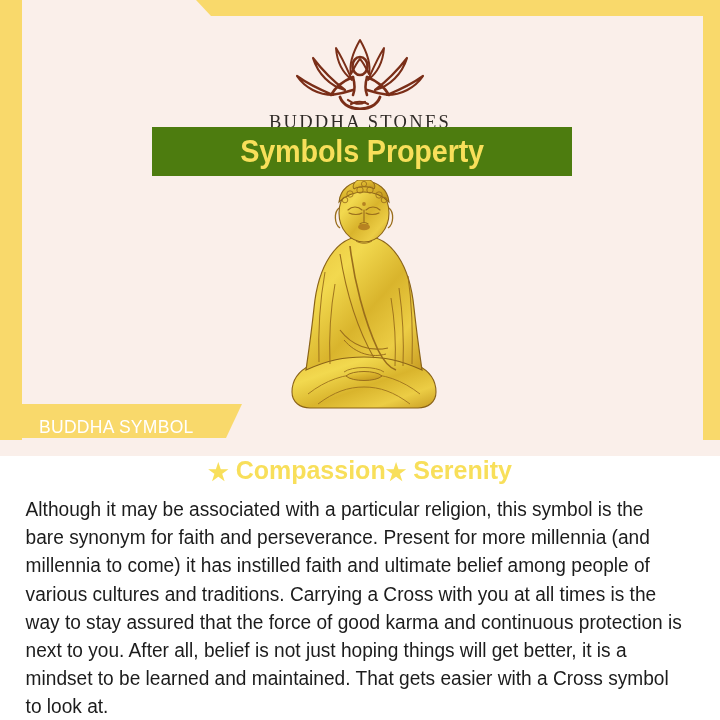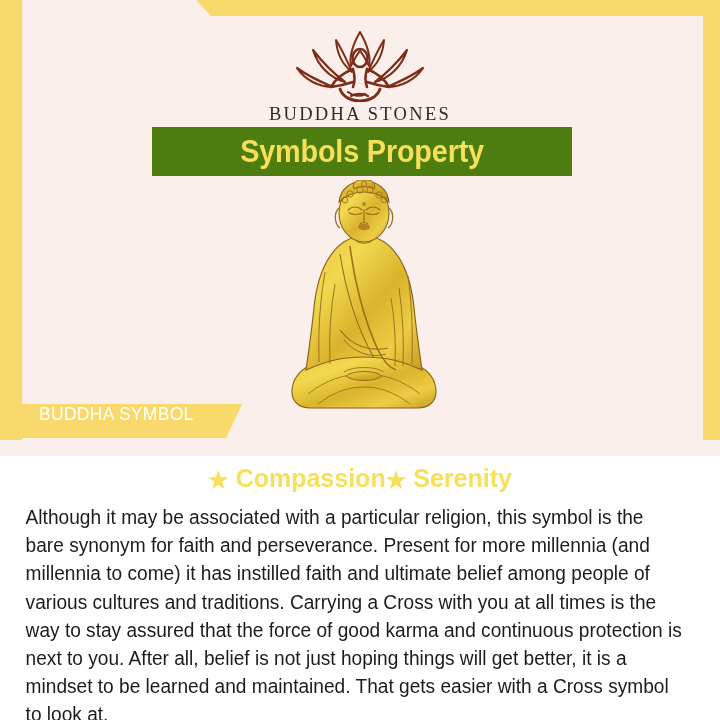--- a/index.html
+++ b/index.html
@@ -61,21 +61,21 @@
     top: 0;
     width: 17px;
     height: 440px;
     background: #f9d96b;
   }
 
   
   .logo-wrap {
     position: absolute;
     left: 0;
-    top: 24px;
+    top: 32px;
     width: 720px;
     text-align: center;
   }
   .logo-mark {
     display: block;
     margin: 0 auto;
   }
   .logo-word {
     margin-top: 2px;
     font-family: "Liberation Serif", serif;
@@ -119,21 +119,21 @@
   
   .symbol-banner {
     position: absolute;
     left: 18px;
     top: 404px;
     width: 224px;
     height: 34px;
     background: #f9d96b;
     clip-path: polygon(0 0, 224px 0, 208px 34px, 0 34px);
     display: flex;
-    align-items: flex-start;
+    align-items: flex-end;
   }
   .symbol-banner .banner-text {
     margin-left: 21px;
     color: #ffffff;
     font-size: 17.5px;
     font-weight: 400;
     letter-spacing: 0.3px;
     white-space: nowrap;
   }
 
@@ -142,21 +142,20 @@
     position: absolute;
     left: 0;
     top: 456px;
     width: 720px;
     height: 264px;
     background: #ffffff;
   }
 
   .headline {
     margin: 0;
-    padding-top: 8px;
     text-align: center;
     font-family: "Liberation Sans Narrow", "Liberation Sans", sans-serif;
     font-size: 25px;
     font-weight: bold;
     color: #f8df5a;
     letter-spacing: 0px;
     white-space: nowrap;
   }
   .headline .star {
     font-size: 23px;

